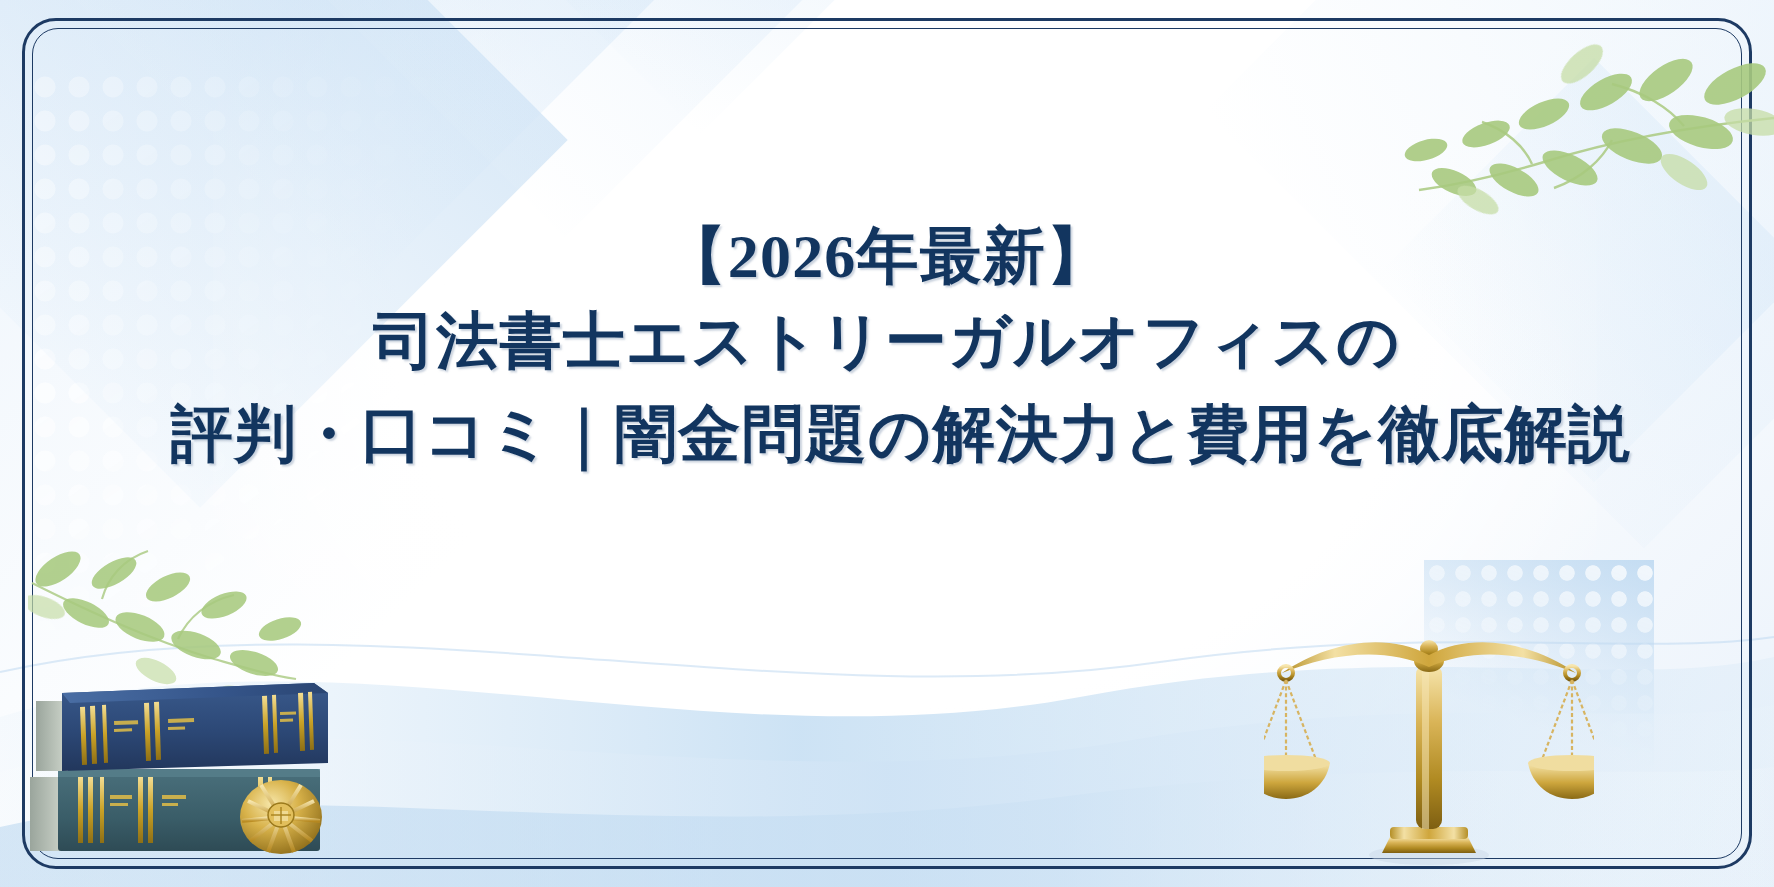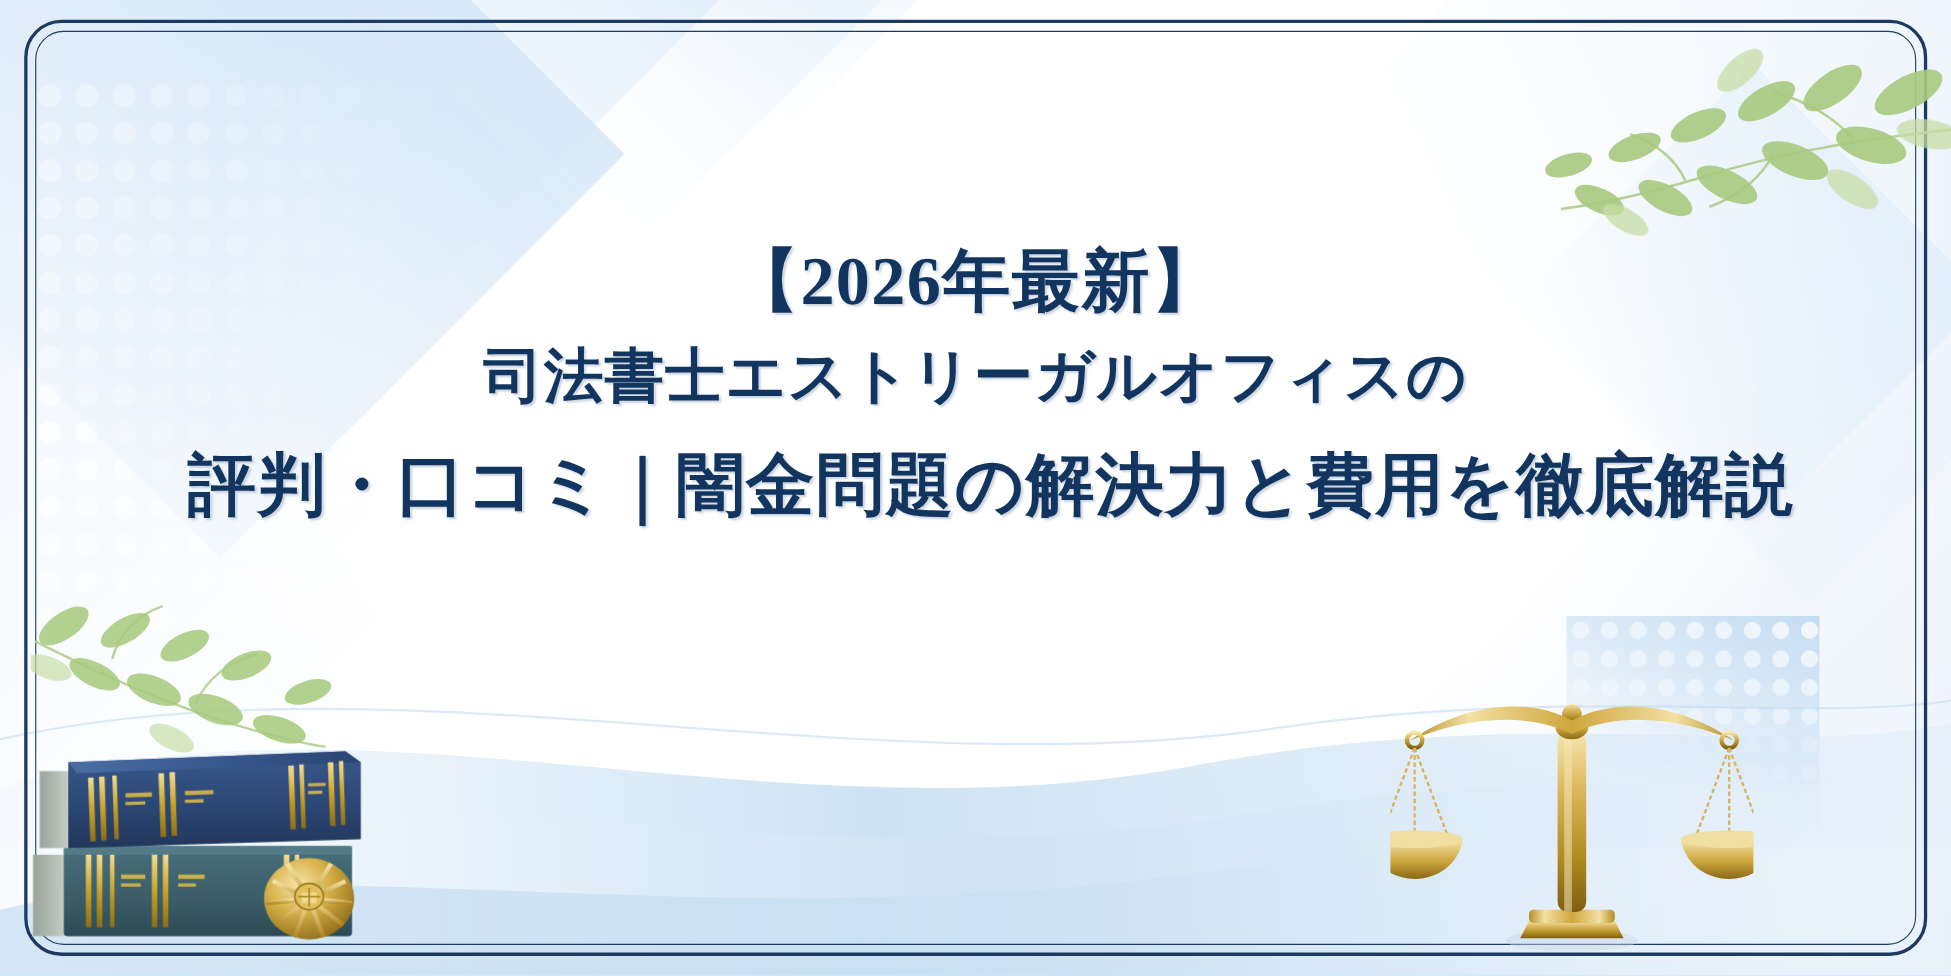--- a/index.html
+++ b/index.html
@@ -5,21 +5,21 @@
 <style>
   html,body{margin:0;padding:0;background:#ffffff;}
   *{box-sizing:border-box;}
 
   .canvas{
     position:relative;
     width:1774px;
     height:887px;
     overflow:hidden;
     font-family:"Liberation Serif","DejaVu Serif",serif;
-    background:#7dd3fc;
+    background:#eab308;
   }
 
   
   .bg-base{
     position:absolute; inset:0;
     background:
       linear-gradient(135deg,#eef5fc 0%,#ffffff 38%,#ffffff 60%,#eaf2fb 100%);
   }
   .bg-white-core{
     position:absolute; left:12%; top:-10%; width:78%; height:105%;
@@ -109,21 +109,21 @@
     text-shadow:2px 2px 2px rgba(160,175,195,.55);
     -webkit-font-smoothing:antialiased;
   }
   .title-line{
     font-weight:700;
     letter-spacing:.02em;
     line-height:1.0;
     white-space:nowrap;
   }
   .title-line-1{ font-size:62px; margin-bottom:28px; }
-  .title-line-2{ font-size:54px; margin-bottom:42px; }
+  .title-line-2{ font-size:62px; margin-bottom:26px;font-family:Liberation Mono, monospace; }
   .title-line-3{ font-size:62px;padding-left:28px; }
 
   
   .books{ position:absolute; left:22px; bottom:20px; width:330px; height:210px; z-index:4;}
   .medallion{ position:absolute; left:238px; bottom:32px; width:86px; height:82px; z-index:5;}
 
   
   .leaves-tr{ position:absolute; right:0; top:22px; width:560px; height:220px; z-index:3;}
   .leaves-bl{ position:absolute; left:28px; bottom:150px; width:280px; height:190px; z-index:3;}
 

